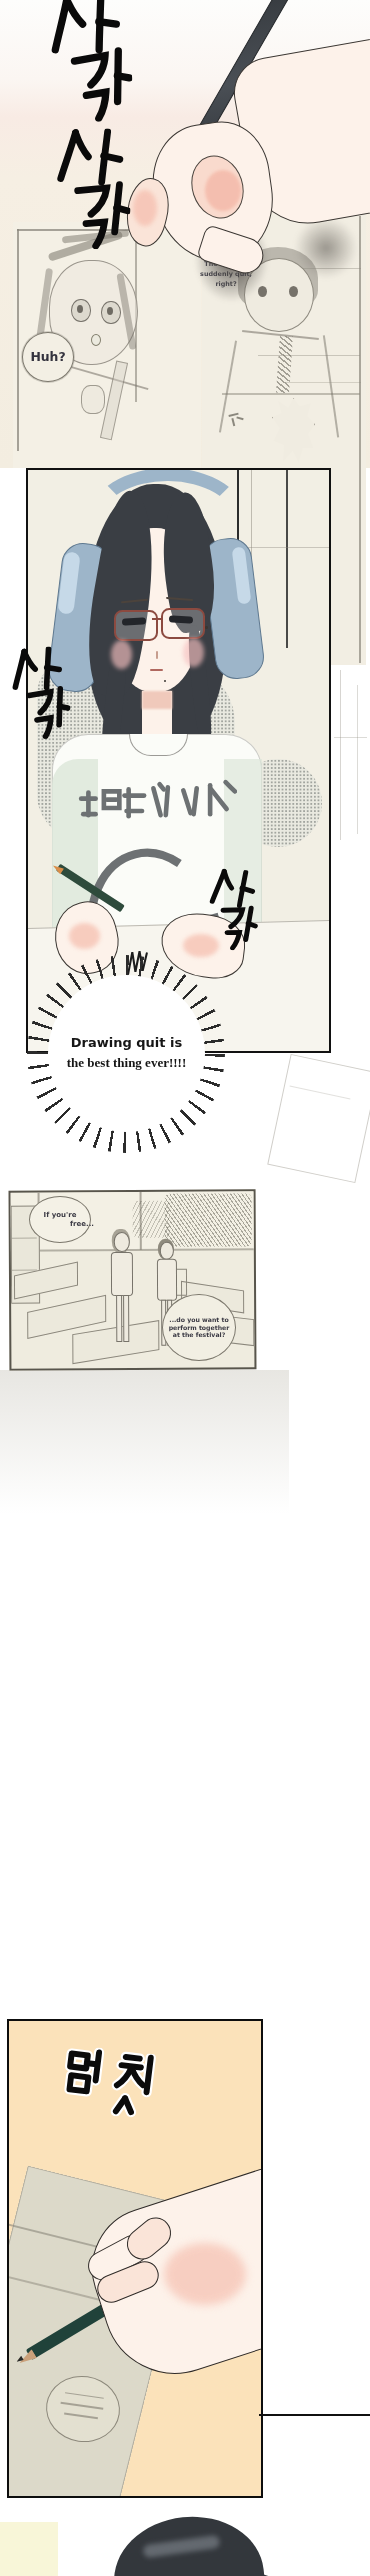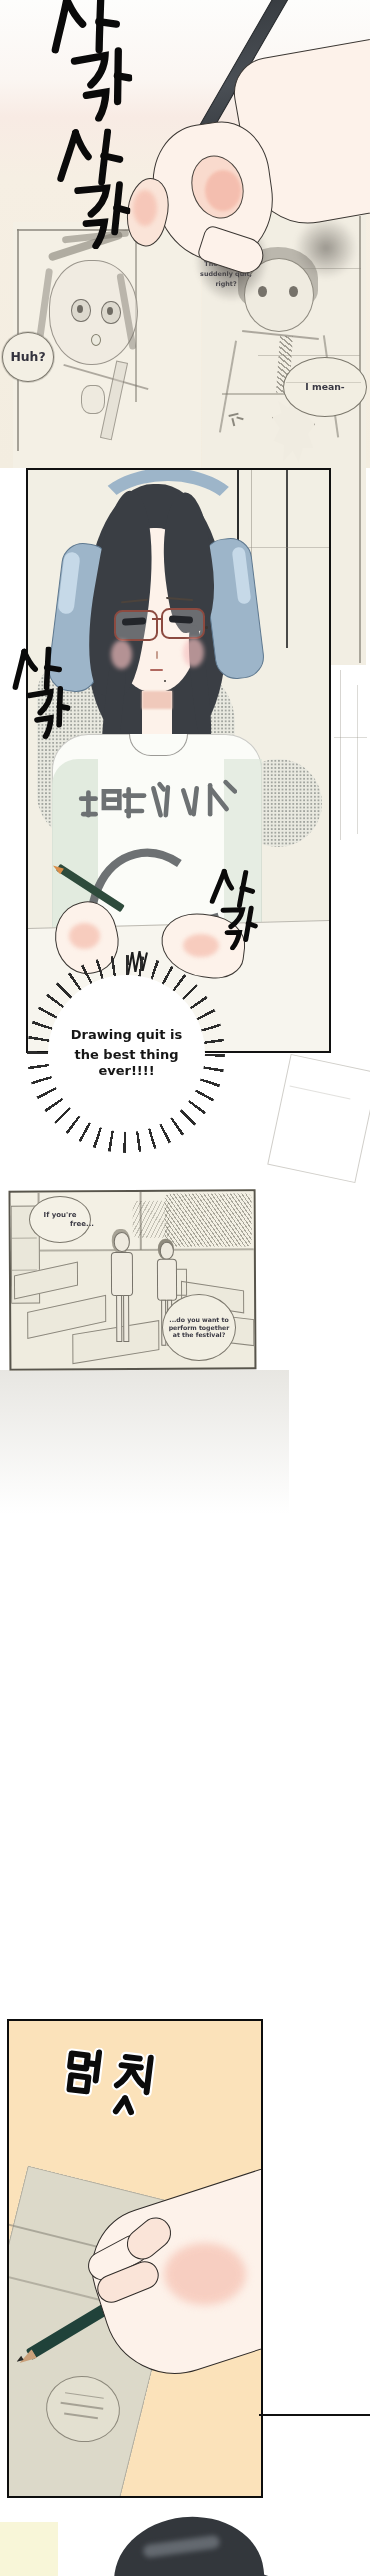--- a/index.html
+++ b/index.html
@@ -122,27 +122,24 @@
           <path d="M89,52 L120,58"></path>
         <path d="M42,120 L97,113 C95,134 83,152 69,164"></path>
         <path d="M121,106 C119,140 117,168 115,196"></path>
           <path d="M117,150 L138,155"></path>
         <path d="M60,182 L95,178 C93,198 88,212 80,224"></path>
       </g>
     </svg>
     <span class="sr">사각</span>
   </div>
 
-  <div class="abs" style="left:2px;top:332px;width:50px;height:48px;background:#f3efe4;border:1.3px solid #7b776c;border-radius:50%;box-shadow:0 0 0 1px rgba(123,119,108,.3);display:flex;align-items:center;justify-content:center;">
+  <div class="abs" style="left:22px;top:332px;width:50px;height:48px;background:#f3efe4;border:1.3px solid #7b776c;border-radius:50%;box-shadow:0 0 0 1px rgba(123,119,108,.3);display:flex;align-items:center;justify-content:center;">
     <span class="dlg" style="font-size:12.4px;color:#34333e;">Huh?</span>
   </div>
 
-  <div class="abs" style="left:283px;top:357px;width:82px;height:58px;background:#f2eee2;border:1.3px solid #7b776c;border-radius:50%;display:flex;align-items:center;justify-content:center;">
-    <span class="dlg" style="font-size:9.3px;color:#3a3944;">I mean-</span>
-  </div>
   <div class="abs pline" style="left:286px;top:382px;width:75px;height:1px;opacity:.3;"></div>
 
   <div class="abs" style="left:26px;top:468px;width:301px;height:581px;background:#f2efe4;border:2.1px solid #111;overflow:hidden;">
 
     <div class="abs pline" style="left:209px;top:0;width:1.5px;height:178px;background:#2c2c2c;"></div>
     <div class="abs pline" style="left:258px;top:0;width:1.5px;height:178px;background:#2c2c2c;opacity:.85;"></div>
     <div class="abs pline" style="left:223px;top:0;width:1px;height:170px;opacity:.5;"></div>
     <div class="abs pline" style="left:209px;top:77px;width:93px;height:1px;opacity:.4;"></div>
 
     <div class="abs dots" style="left:9.3px;top:192px;width:198px;height:178px;border-radius:31px 62px 20.6px 46px;"></div>
@@ -256,21 +253,21 @@
 
   <div class="abs pline" style="left:340px;top:670px;width:1px;height:170px;opacity:.35;"></div>
   <div class="abs pline" style="left:357px;top:685px;width:1px;height:149px;opacity:.3;"></div>
   <div class="abs pline" style="left:334px;top:737px;width:33px;height:1px;opacity:.3;"></div>
   <div class="abs" style="left:278px;top:1062px;width:88px;height:111px;border:1px solid rgba(120,115,100,.35);transform:rotate(12deg);"></div>
   <div class="abs pline" style="left:289px;top:1092px;width:62px;height:1px;opacity:.25;transform:rotate(12deg);"></div>
 
   <div class="abs" style="left:27px;top:955px;width:198px;height:198px;border-radius:50%;background:repeating-conic-gradient(#2b2b2b 0deg 1.6deeg,rgba(0,0,0,0) 1.6deg 9deg);background:repeating-conic-gradient(#2b2b2b 0deg 1.6deg,rgba(0,0,0,0) 1.6deg 9deg);"></div>
   <div class="abs" style="left:48px;top:975px;width:157px;height:157px;border-radius:50%;background:#ffffff;display:flex;flex-direction:column;align-items:center;justify-content:center;gap:3.1px;">
     <span class="dlg" style="font-size:13px;color:#161616;">Drawing quit is</span>
-    <span class="dlg" style="font-size:13px;color:#161616;">the best thing ever!!!!</span>
+    <span class="dlg" style="font-size:13px;color:#161616;font-family:Liberation Serif, serif;">the best thing ever!!!!</span>
   </div>
 
   <div class="abs" style="left:9.3px;top:1190px;width:243px;height:176px;background:#efecdf;border:2.6px solid #58554c;transform:rotate(-0.3deg);overflow:hidden;">
     <div class="abs" style="left:0;top:0;width:243px;height:58px;background:#f3f0e4;"></div>
     <div class="abs pline" style="left:27px;top:0;width:1.5px;height:58px;opacity:.7;"></div>
     <div class="abs pline" style="left:129px;top:0;width:1.5px;height:58px;opacity:.7;"></div>
     <div class="abs pline" style="left:0;top:57px;width:243px;height:1.5px;opacity:.6;"></div>
     <div class="abs hatch" style="left:154px;top:2.1px;width:87px;height:53px;border-radius:5.2px;opacity:.9;"></div>
     <div class="abs hatch2" style="left:122px;top:9.3px;width:37px;height:37px;border-radius:5.2px;opacity:.8;"></div>
     <div class="abs" style="left:0;top:13.4px;width:27px;height:96px;border:1px solid #8b877c;background:#eae7da;"></div>

